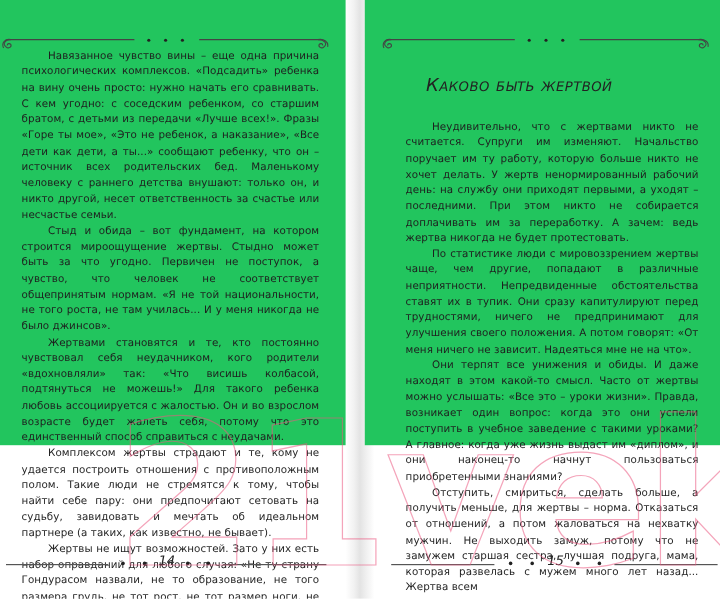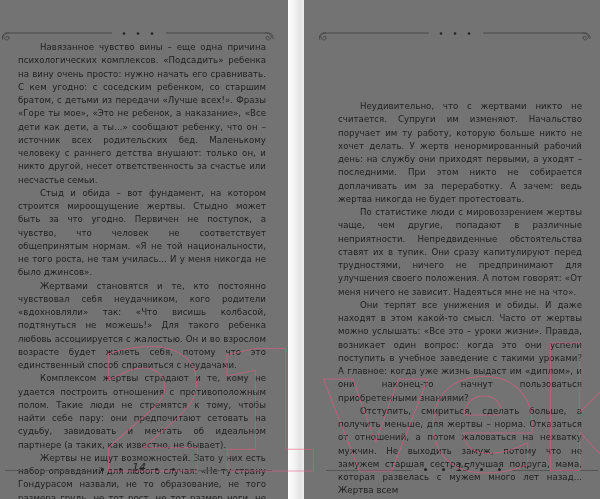--- a/index.html
+++ b/index.html
@@ -1,18 +1,18 @@
 <!DOCTYPE html>
 <html><head>
 <meta charset="utf-8">
 <style>
   html, body { margin:0; padding:0; }
   body { width:600px; height:499px; background:#ffffff; position:relative; overflow:hidden;
          font-family:"DejaVu Sans", sans-serif; color:#222; }
-  .page { position:absolute; top:0; height:499px; background:#737373; }
+  .page { position:absolute; top:0; height:371px; background:#22c55e; }
   .page.left { left:0; width:296px; }
   .page.right { left:304px; width:296px; }
   .gutter { position:absolute; top:0; left:288px; width:24px; height:499px;
             background:linear-gradient(to right,#ffffff 0%,#f1f1f1 30%,#e3e3e3 50%,#efefef 70%,#ffffff 100%); }
   .ornament { position:absolute; top:26px; height:20px; }
   .ornament svg { display:block; }
   .text { position:absolute; font-size:8.6px; line-height:13.25px; text-align:justify; color:#1e1e1e; letter-spacing:0.05px; }
   .left .text { left:18px; top:41px; width:248px; }
   .right .text { left:34px; top:100px; width:244px; }
   .text p { margin:0; text-indent:22px; }
@@ -69,20 +69,21 @@
       <path d="M3,14 C1,10 4,6 9,7 L112,7" fill="none" stroke="#444" stroke-width="0.9"></path>
       <path d="M9,7 C4,7 2,11 5,13 C7,15 10,13 9,11 C8,10 6,10 6,12" fill="none" stroke="#444" stroke-width="0.9"></path>
       <circle cx="124" cy="7.5" r="1.3" fill="#222"></circle>
       <circle cx="138" cy="7.5" r="1.3" fill="#222"></circle>
       <circle cx="152" cy="7.5" r="1.3" fill="#222"></circle>
       <path d="M166,7 L265,7 C270,6 274,9 273,13" fill="none" stroke="#444" stroke-width="0.9"></path>
       <path d="M265,7 C271,7 273,11 270,13 C268,15 265,13 266,11 C267,10 269,10 269,12" fill="none" stroke="#444" stroke-width="0.9"></path>
     </svg>
   </div>
 
+  <div class="heading">Каково быть жертвой</div>
 
   <div class="text">
     <p>Неудивительно, что с жертвами никто не считается. Супруги им изменяют. Начальство поручает им ту работу, которую больше никто не хочет делать. У жертв ненормированный рабочий день: на службу они приходят первыми, а уходят – последними. При этом никто не собирается доплачивать им за переработку. А зачем: ведь жертва никогда не будет протестовать.</p>
     <p>По статистике люди с мировоззрением жертвы чаще, чем другие, попадают в различные неприятности. Непредвиденные обстоятельства ставят их в тупик. Они сразу капитулируют перед трудностями, ничего не предпринимают для улучшения своего положения. А потом говорят: «От меня ничего не зависит. Надеяться мне не на что».</p>
     <p>Они терпят все унижения и обиды. И даже находят в этом какой-то смысл. Часто от жертвы можно услышать: «Все это – уроки жизни». Правда, возникает один вопрос: когда это они успели поступить в учебное заведение с такими уроками? А главное: когда уже жизнь выдаст им «диплом», и они наконец-то начнут пользоваться приобретенными знаниями?</p>
     <p>Отступить, смириться, сделать больше, а получить меньше, для жертвы – норма. Отказаться от отношений, а потом жаловаться на нехватку мужчин. Не выходить замуж, потому что не замужем старшая сестра, лучшая подруга, мама, которая развелась с мужем много лет назад... Жертва всем</p>
   </div>
 
   <div class="footer" style="left:22px; width:280px;">
     <div class="rule" style="left:0px; width:86px;"></div>

